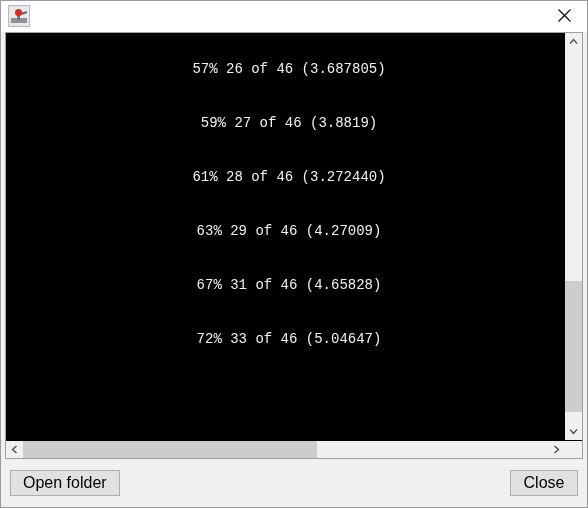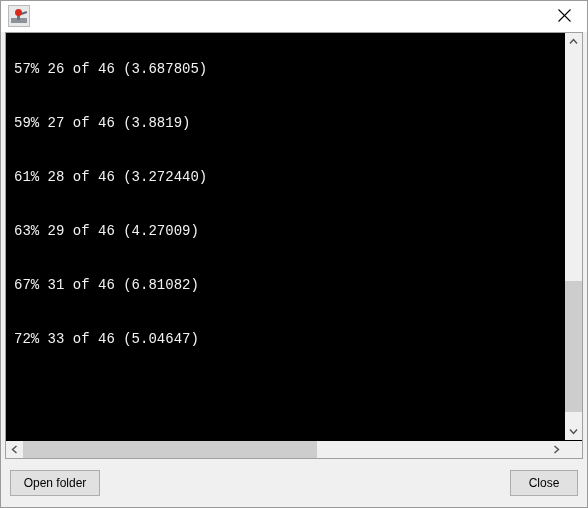--- a/index.html
+++ b/index.html
@@ -108,20 +108,21 @@
     display: flex;
     flex-direction: column;
     overflow: hidden;
   }
   .console-body {
     position: relative;
     flex: 1 1 auto;
     min-height: 0;
     display: flex;
     overflow: hidden;
+    text-align: center;
   }
   .console-text {
     flex: 1 1 auto;
     background: #000000;
     color: #f2f2f2;
     font-family: "Liberation Mono", "DejaVu Sans Mono", monospace;
     font-size: 14px;
     line-height: 18px;
     padding: 0 0 0 8px;
     overflow: hidden;
@@ -205,21 +206,21 @@
     min-height: 48px;
     background: #f0f0f0;
     position: relative;
     display: flex;
     align-items: center;
     padding: 0 9px;
     box-sizing: border-box;
   }
   .btn {
     font-family: "Liberation Sans", sans-serif;
-    font-size: 12px;
+    font-size: 16px;
     color: #000000;
     background: #e1e1e1;
     border: 1px solid #adadad;
     height: 26px;
     padding: 0 12px;
     display: inline-flex;
     align-items: center;
     justify-content: center;
     box-sizing: border-box;
   }
@@ -247,21 +248,21 @@
     </div>
   </div>
 
   <div class="console-wrap">
     <div class="console-body">
       <div class="console-text">
         <div class="console-line">57% 26 of 46 (3.687805)</div>
         <div class="console-line">59% 27 of 46 (3.8819)</div>
         <div class="console-line">61% 28 of 46 (3.272440)</div>
         <div class="console-line">63% 29 of 46 (4.27009)</div>
-        <div class="console-line">67% 31 of 46 (6.81082)</div>
+        <div class="console-line">67% 31 of 46 (4.65828)</div>
         <div class="console-line">72% 33 of 46 (5.04647)</div>
         
         
         
         
         
         
         
         
         

